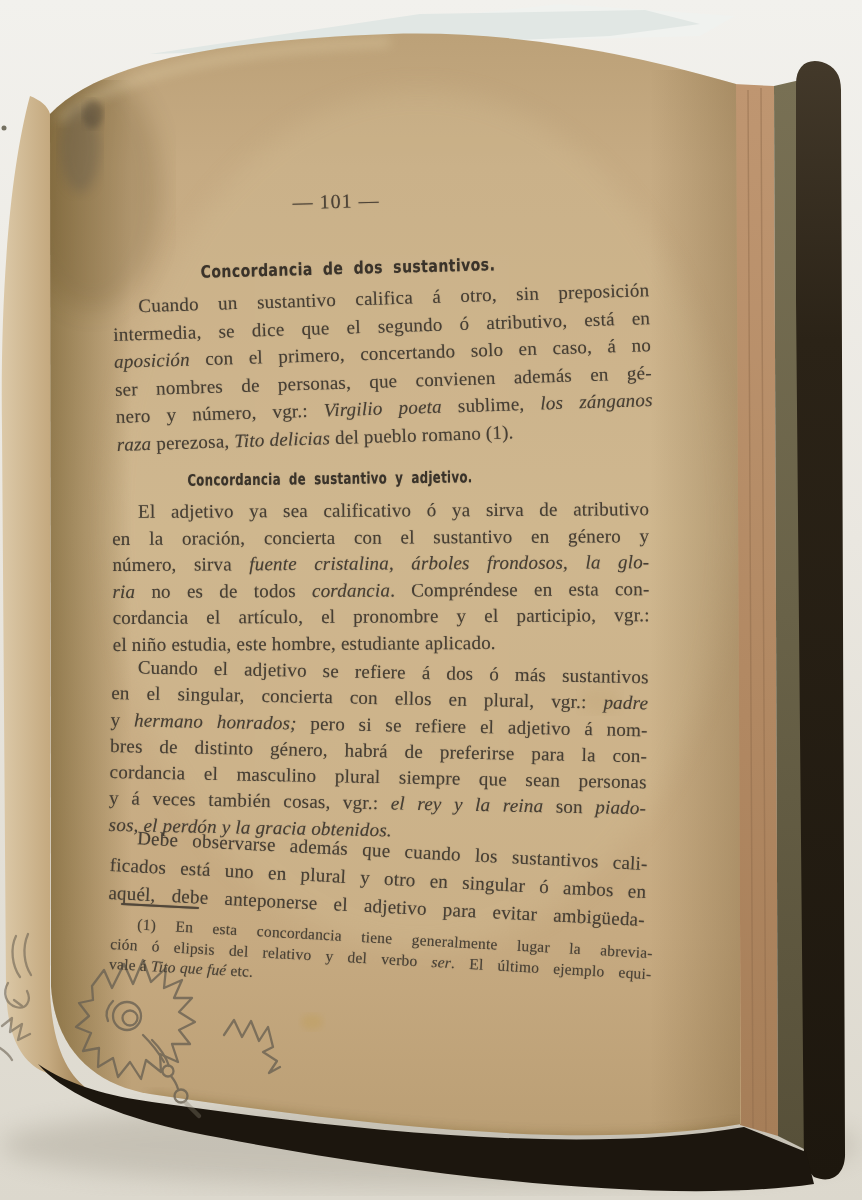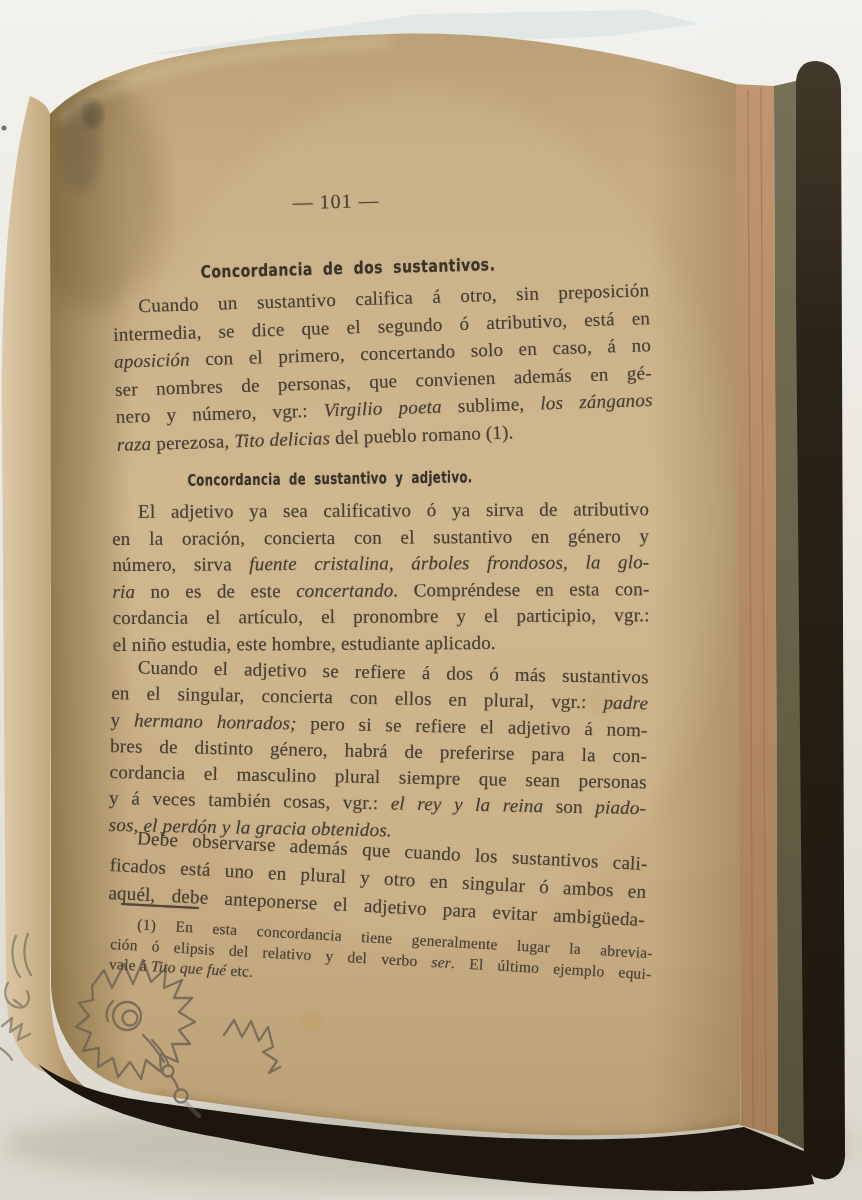--- a/index.html
+++ b/index.html
@@ -190,21 +190,21 @@
       <div class="line fill"><span>nero y número, vgr.: </span><span class="it">Virgilio poeta</span><span> sublime, </span><span class="it">los zánganos</span></div>
       <div class="line end"><span class="it">raza</span><span> perezosa, </span><span class="it">Tito delicias</span><span> del pueblo romano (1).</span></div>
     </div>
 
     <div class="heading h2">Concordancia de sustantivo y adjetivo.</div>
 
     <div class="para p2">
       <div class="line fill indent"><span>El adjetivo ya sea calificativo ó ya sirva de atributivo</span></div>
       <div class="line fill"><span>en la oración, concierta con el sustantivo en género y</span></div>
       <div class="line fill"><span>número, sirva </span><span class="it">fuente cristalina, árboles frondosos, la glo-</span></div>
-      <div class="line fill"><span class="it">ria</span><span> no es de este </span><span class="it">concertando</span><span>. Compréndese en esta con-</span></div>
+      <div class="line fill"><span class="it">ria</span><span> no es de todos </span><span class="it">cordancia</span><span>. Compréndese en esta con-</span></div>
       <div class="line fill"><span>cordancia el artículo, el pronombre y el participio, vgr.:</span></div>
       <div class="line end"><span>el niño estudia, este hombre, estudiante aplicado.</span></div>
     </div>
 
     <div class="para p3">
       <div class="line fill indent"><span>Cuando el adjetivo se refiere á dos ó más sustantivos</span></div>
       <div class="line fill"><span>en el singular, concierta con ellos en plural, vgr.: </span><span class="it">padre</span></div>
       <div class="line fill"><span>y </span><span class="it">hermano honrados;</span><span> pero si se refiere el adjetivo á nom-</span></div>
       <div class="line fill"><span>bres de distinto género, habrá de preferirse para la con-</span></div>
       <div class="line fill"><span>cordancia el masculino plural siempre que sean personas</span></div>

